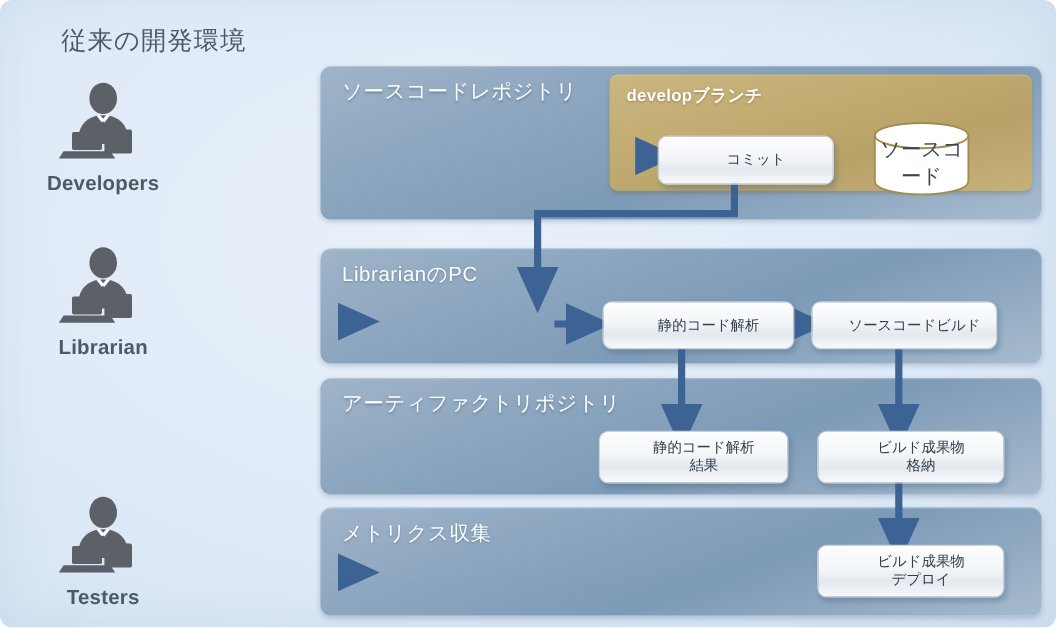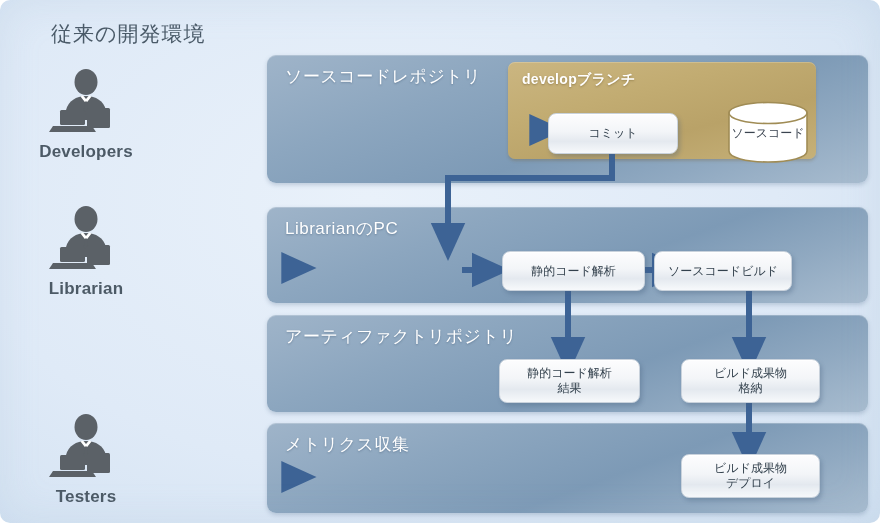--- a/index.html
+++ b/index.html
@@ -59,27 +59,28 @@
   .node{
     position:absolute;border-radius:8px;
     background:linear-gradient(180deg,#fdfdfe 0%, #f3f5f8 45%, #e4e9ef 70%, #f7f9fb 100%);
     border:1px solid #c9d2dc;
     box-shadow:2px 3px 4px rgba(70,95,125,.33), inset 0 1px 0 #ffffff;
     display:flex;align-items:center;justify-content:center;
     text-align:center;
     color:#33414d;font-size:12px;line-height:1.22;
     white-space:pre-line;
     font-weight:400;
+    padding-left:17px;
   }
 
   
   .cyl{position:absolute;}
   .cyl .label{
     position:absolute;left:0;right:0;top:50%;transform:translateY(-42%);
-    text-align:center;font-size:12px;color:#3b4450;
+    text-align:center;font-size:17px;color:#3b4450;
   }
 
   
   .person{position:absolute;width:96px;text-align:center;}
   .person .plabel{
     margin-top:2px;font-size:17px;color:#4c5a66;font-weight:700;letter-spacing:.2px;
   }
 
   
   #wires{position:absolute;left:0;top:0;width:880px;height:523px;pointer-events:none;}
@@ -88,21 +89,21 @@
 <body>
 
 <div id="canvas">
 
   <div class="diag-title">従来の開発環境</div>
 
   <div class="panel" style="left:267px;top:55px;width:601px;height:128px;">
     <div class="ptitle">ソースコードレポジトリ</div>
   </div>
 
-  <div class="goldbox" style="left:508px;top:62px;width:308px;height:97px;">
+  <div class="goldbox" style="left:508px;top:62px;width:352px;height:97px;">
     <div class="gtitle">developブランチ</div>
   </div>
 
   <div class="panel" style="left:267px;top:207px;width:601px;height:96px;">
     <div class="ptitle">LibrarianのPC</div>
   </div>
 
   <div class="panel" style="left:267px;top:315px;width:601px;height:97px;">
     <div class="ptitle">アーティファクトリポジトリ</div>
   </div>
@@ -151,21 +152,21 @@
     <svg width="84" height="64" viewBox="0 0 84 64" xmlns="http://www.w3.org/2000/svg">
       <path d="M3,13 L3,51 C3,57.5 20,62 42,62 C64,62 81,57.5 81,51 L81,13 Z" fill="#ffffff" stroke="#a08c55" stroke-width="1.6"></path>
       <ellipse cx="42" cy="13" rx="39" ry="10.5" fill="#ffffff" stroke="#a08c55" stroke-width="1.6"></ellipse>
     </svg>
     <div class="label">ソースコード</div>
   </div>
 
 
   <div class="node" style="left:502px;top:251px;width:141px;height:38px;">静的コード解析</div>
 
-  <div class="node" style="left:654px;top:251px;width:136px;height:38px;">ソースコードビルド</div>
+  <div class="node" style="left:676px;top:251px;width:136px;height:38px;">ソースコードビルド</div>
 
   <div class="node" style="left:499px;top:359px;width:139px;height:42px;">静的コード解析
 結果</div>
 
   <div class="node" style="left:681px;top:359px;width:137px;height:42px;">ビルド成果物
 格納</div>
 
   <div class="node" style="left:681px;top:454px;width:137px;height:42px;">ビルド成果物
 デプロイ</div>
 

